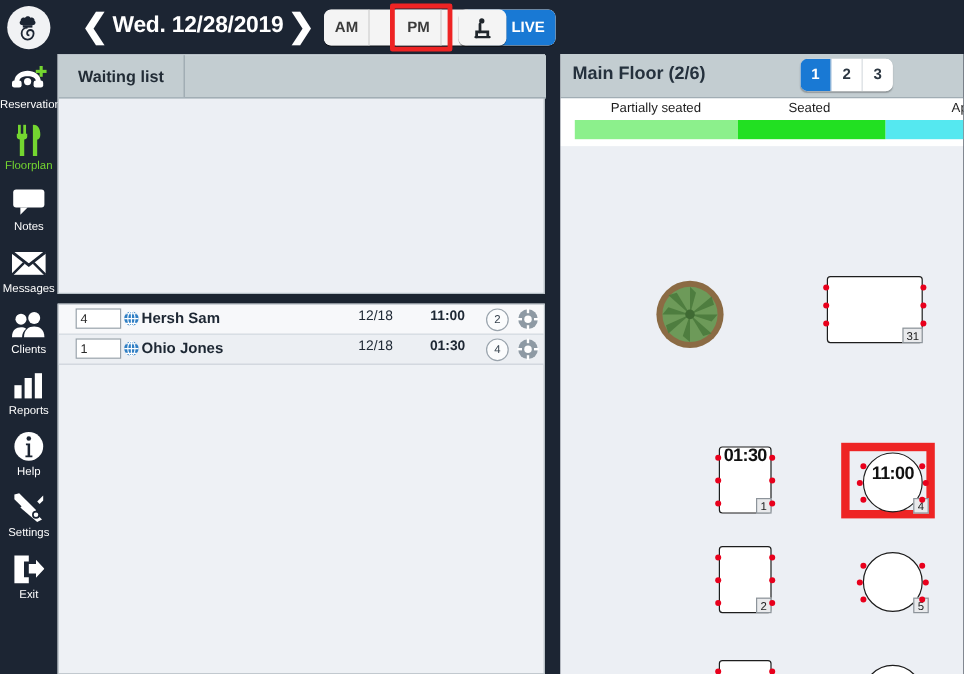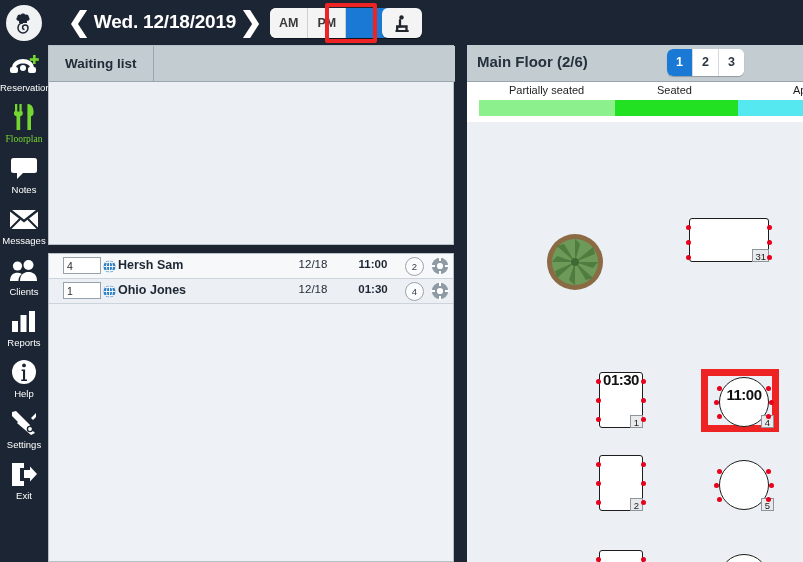--- a/index.html
+++ b/index.html
@@ -59,20 +59,21 @@
   }
   #ampmgroup {
     position: absolute;
     left: 270px; top: 8px;
     height: 30px;
     background: #f4f4f4;
     border-radius: 6px;
     display: flex;
     overflow: hidden;
     box-shadow: 0 1px 0 rgba(0,0,0,0.4);
+    gap: 22px;
   }
   .seg {
     height: 30px;
     line-height: 30px;
     padding: 0 9px;
     font-size: 12.5px;
     font-weight: bold;
     color: #3b3b3b;
     border-right: 1px solid #cfcfcf;
     background: #f4f4f4;
@@ -127,21 +128,21 @@
     align-items: center;
     justify-content: center;
   }
   .rail-lbl {
     font-size: 9.5px;
     line-height: 12px;
     margin-top: 1px;
     color: #ffffff;
     white-space: nowrap;
   }
-  .rail-item.active .rail-lbl { color: #74d630; font-family: Liberation Serif, serif; }
+  .rail-item.active .rail-lbl { color: #74d630; }
 
   
   #leftcol {
     position: absolute;
     left: 48px; top: 45px;
     width: 407px; height: 517px;
   }
   #waitpanel {
     position: absolute;
     left: 0; top: 0;
@@ -415,21 +416,21 @@
 <div id="topbar">
   <div id="logo">
     <svg width="26" height="26" viewBox="0 0 26 26">
       <path d="M8 11 C5.5 11 4.6 8.6 6.2 7.3 C6.0 5.2 8.2 3.9 9.8 4.9 C10.6 3.2 13.4 3.1 14.3 4.8 C16.0 3.9 18.1 5.3 17.8 7.3 C19.4 8.6 18.5 11 16 11 Z" fill="#1c2533"></path>
       <rect x="8" y="11" width="8" height="2" fill="#1c2533"></rect>
       <path d="M12 13 C8.5 13 7 15.6 7 18 C7 20.8 9.3 23 12 23 C14.7 23 17 20.8 17 18 C17 16.3 15.8 15 14.2 15 C12.8 15 11.6 16.1 11.6 17.4 C11.6 18.5 12.5 19.4 13.5 19.4" fill="none" stroke="#1c2533" stroke-width="1.5"></path>
     </svg>
   </div>
 
   <div id="navprev">❮</div>
-  <div id="datelabel">Wed. 12/18/2019</div>
+  <div id="datelabel">Wed. 12/28/2019</div>
   <div id="navnext">❯</div>
 
   <div id="ampmgroup">
     <div class="seg">AM</div>
     <div class="seg">PM</div>
     <div class="seg last active">LIVE</div>
   </div>
   <div id="live-highlight"></div>
 
   <div id="accessbtn">
@@ -649,21 +650,21 @@
           <path d="M28 28 L46 44 L39 46 Z"></path>
           <path d="M28 28 L28 51 L22 46 Z"></path>
           <path d="M28 28 L10 44 L8 37 Z"></path>
           <path d="M28 28 L5 28 L10 22 Z"></path>
           <path d="M28 28 L10 12 L17 10 Z"></path>
         </g>
         <circle cx="28" cy="28" r="4" fill="#3f6a33"></circle>
       </svg>
     </div>
 
-    <div class="tbl rect" style="left:222px;top:96px;width:80px;height:44px;">
+    <div class="tbl rect" style="left:222px;top:108px;width:80px;height:56px;">
       <div class="tnum">31</div>
       <div class="seatdot" style="left:-4px;top:6px;"></div>
       <div class="seatdot" style="left:-4px;top:21px;"></div>
       <div class="seatdot" style="left:-4px;top:36px;"></div>
       <div class="seatdot" style="right:-4px;top:6px;"></div>
       <div class="seatdot" style="right:-4px;top:21px;"></div>
       <div class="seatdot" style="right:-4px;top:36px;"></div>
     </div>
 
     <div class="tbl rect" style="left:132px;top:250px;width:44px;height:56px;">

